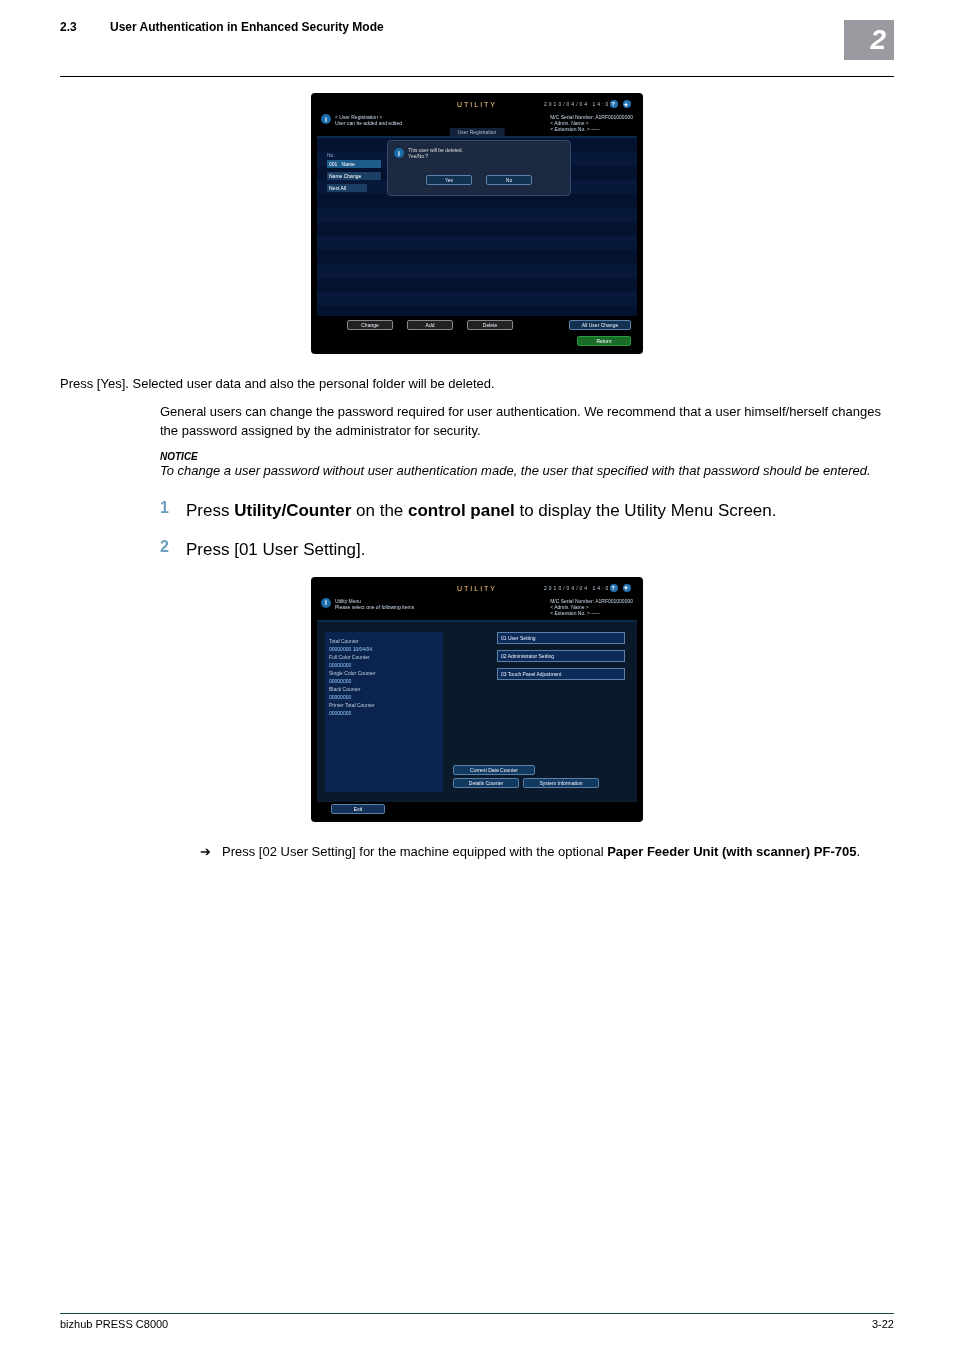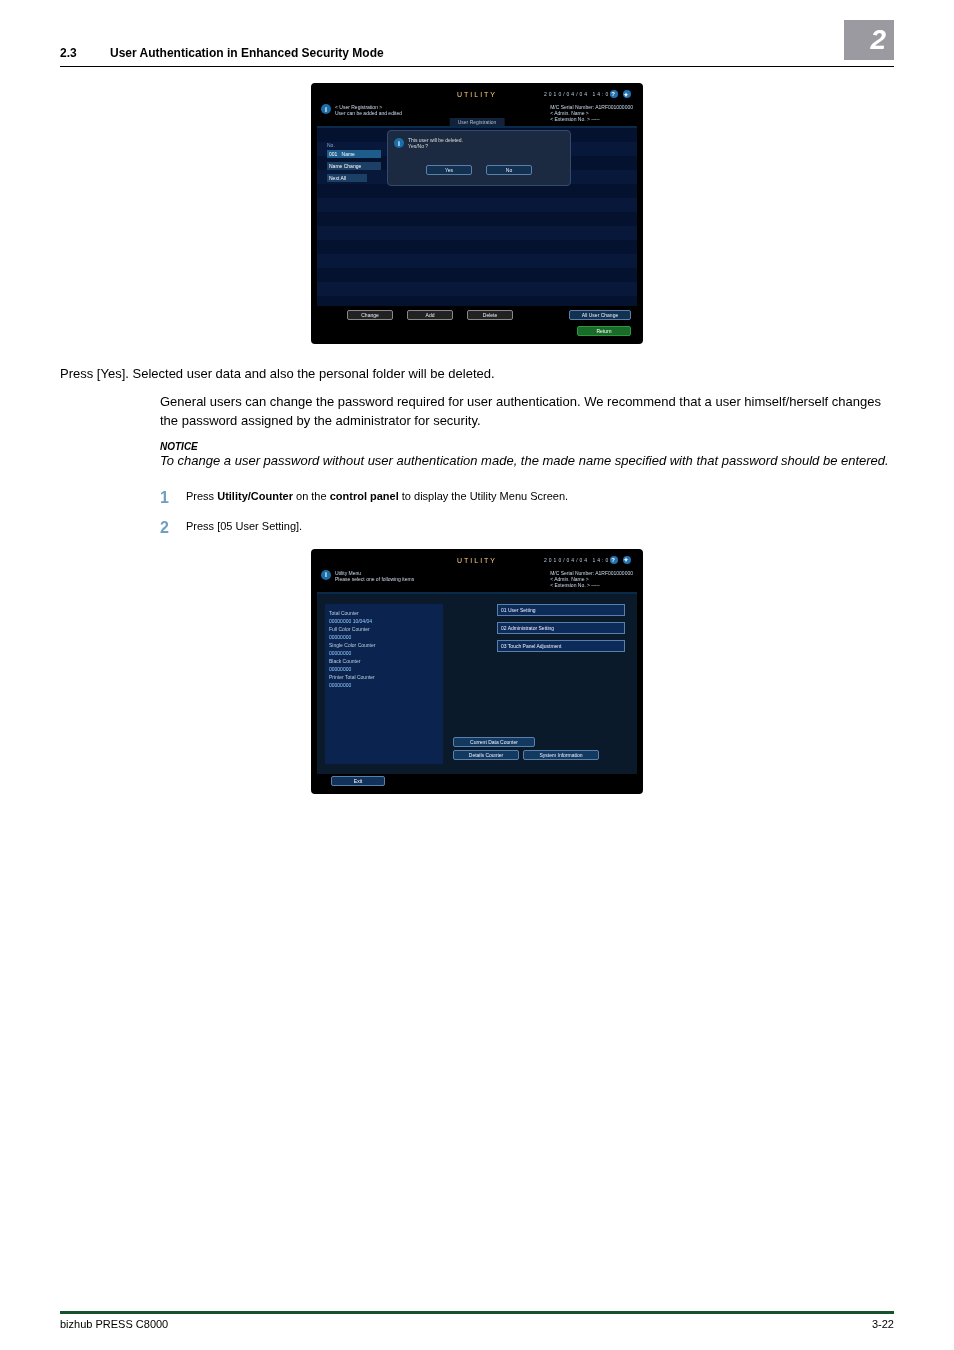--- a/index.html
+++ b/index.html
@@ -10,24 +10,24 @@
     width: 954px;
   }
   .page {
     padding: 20px 60px 40px 60px;
     box-sizing: border-box;
     position: relative;
     min-height: 1350px;
   }
   .header-line {
     display: flex;
-    align-items: flex-end;
+    align-items: flex-start;
     justify-content: space-between;
     border-bottom: 1px solid #000;
-    padding-bottom: 6px;
+    padding-bottom: 16px;
     margin-bottom: 16px;
   }
   .header-left {
     font-size: 12px;
   }
   .header-sec-num {
     font-weight: bold;
   }
   .header-sec-title {
     font-weight: bold;
@@ -256,21 +256,21 @@
     list-style:none;
     padding:0;
     margin:0 0 0 100px;
     counter-reset: step;
   }
   ol.steps > li {
     counter-increment: step;
     position:relative;
     padding-left:26px;
     margin-bottom:14px;
-    font-size:11px;
+    font-size:17px;
     line-height:1.5;
   }
   ol.steps > li::before {
     content: counter(step);
     position:absolute;
     left:0;
     top:-2px;
     font-size:16px;
     font-weight:bold;
     color:#6e9fbf;
@@ -287,21 +287,21 @@
     position:absolute;
     left:0;
     top:0;
     font-size:13px;
   }
   .footer {
     position:absolute;
     bottom:20px;
     left:60px;
     right:60px;
-    border-top:3px solid #14532d;
+    border-top:1px solid #14532d;
     padding-top:4px;
     font-size:11px;
     display:flex;
     justify-content:space-between;
   }
 </style>
 </head>
 <body>
 
 <div class="page">
@@ -374,27 +374,27 @@
       </div>
     </div>
   </div>
 
   <div class="body-text" style="text-align:left;margin-left:0;">Press [Yes]. Selected user data and also the personal folder will be deleted.</div>
 
 
   <div class="body-text">General users can change the password required for user authentication. We recommend that a user himself/herself changes the password assigned by the administrator for security.</div>
 
   <div class="notice">NOTICE</div>
-  <div class="notice-text">To change a user password without user authentication made, the made name specified with that password should be entered.</div>
+  <div class="notice-text">To change a user password without user authentication made, the user that specified with that password should be entered.</div>
 
   <ol class="steps">
     <li>
       <span>Press </span><b>Utility/Counter</b><span> on the </span><b>control panel</b><span> to display the Utility Menu Screen.</span>
     </li>
-    <li>Press [05 User Setting].</li>
+    <li>Press [01 User Setting].</li>
   </ol>
 
   <div class="screenshot-wrap">
     <div class="screenshot">
       <div class="ss-topbar">
         <span>UTILITY</span>
         <span class="datetime">2010/04/04 14:00</span>
         <span style="position:absolute;right:2px;top:1px;display:flex;gap:1px;">
           <span class="ss-info-icon" style="width:8px;height:8px;font-size:6px;background:#2371b0;">?</span>
           <span class="ss-info-icon" style="width:8px;height:8px;font-size:6px;background:#2371b0;">✦</span>
@@ -441,19 +441,22 @@
           <div class="ss2-menu-btn">02 Administrator Setting</div>
           <div class="ss2-menu-btn">03 Touch Panel Adjustment</div>
         </div>
       </div>
       <div class="ss-footer" style="justify-content:flex-start;padding-left:14px;">
         <div class="ss-return" style="background:#12325a;border-color:#5a80aa;">Exit</div>
       </div>
     </div>
   </div>
 
+  <div class="substep">
+    <span>Press [02 User Setting] for the machine equipped with the optional </span><b>Paper Feeder Unit (with scanner) PF-705</b><span>.</span>
+  </div>
 
   <div class="footer">
     <span>bizhub PRESS C8000</span>
     <span>3-22</span>
   </div>
 
 </div>
 
 </body></html>

